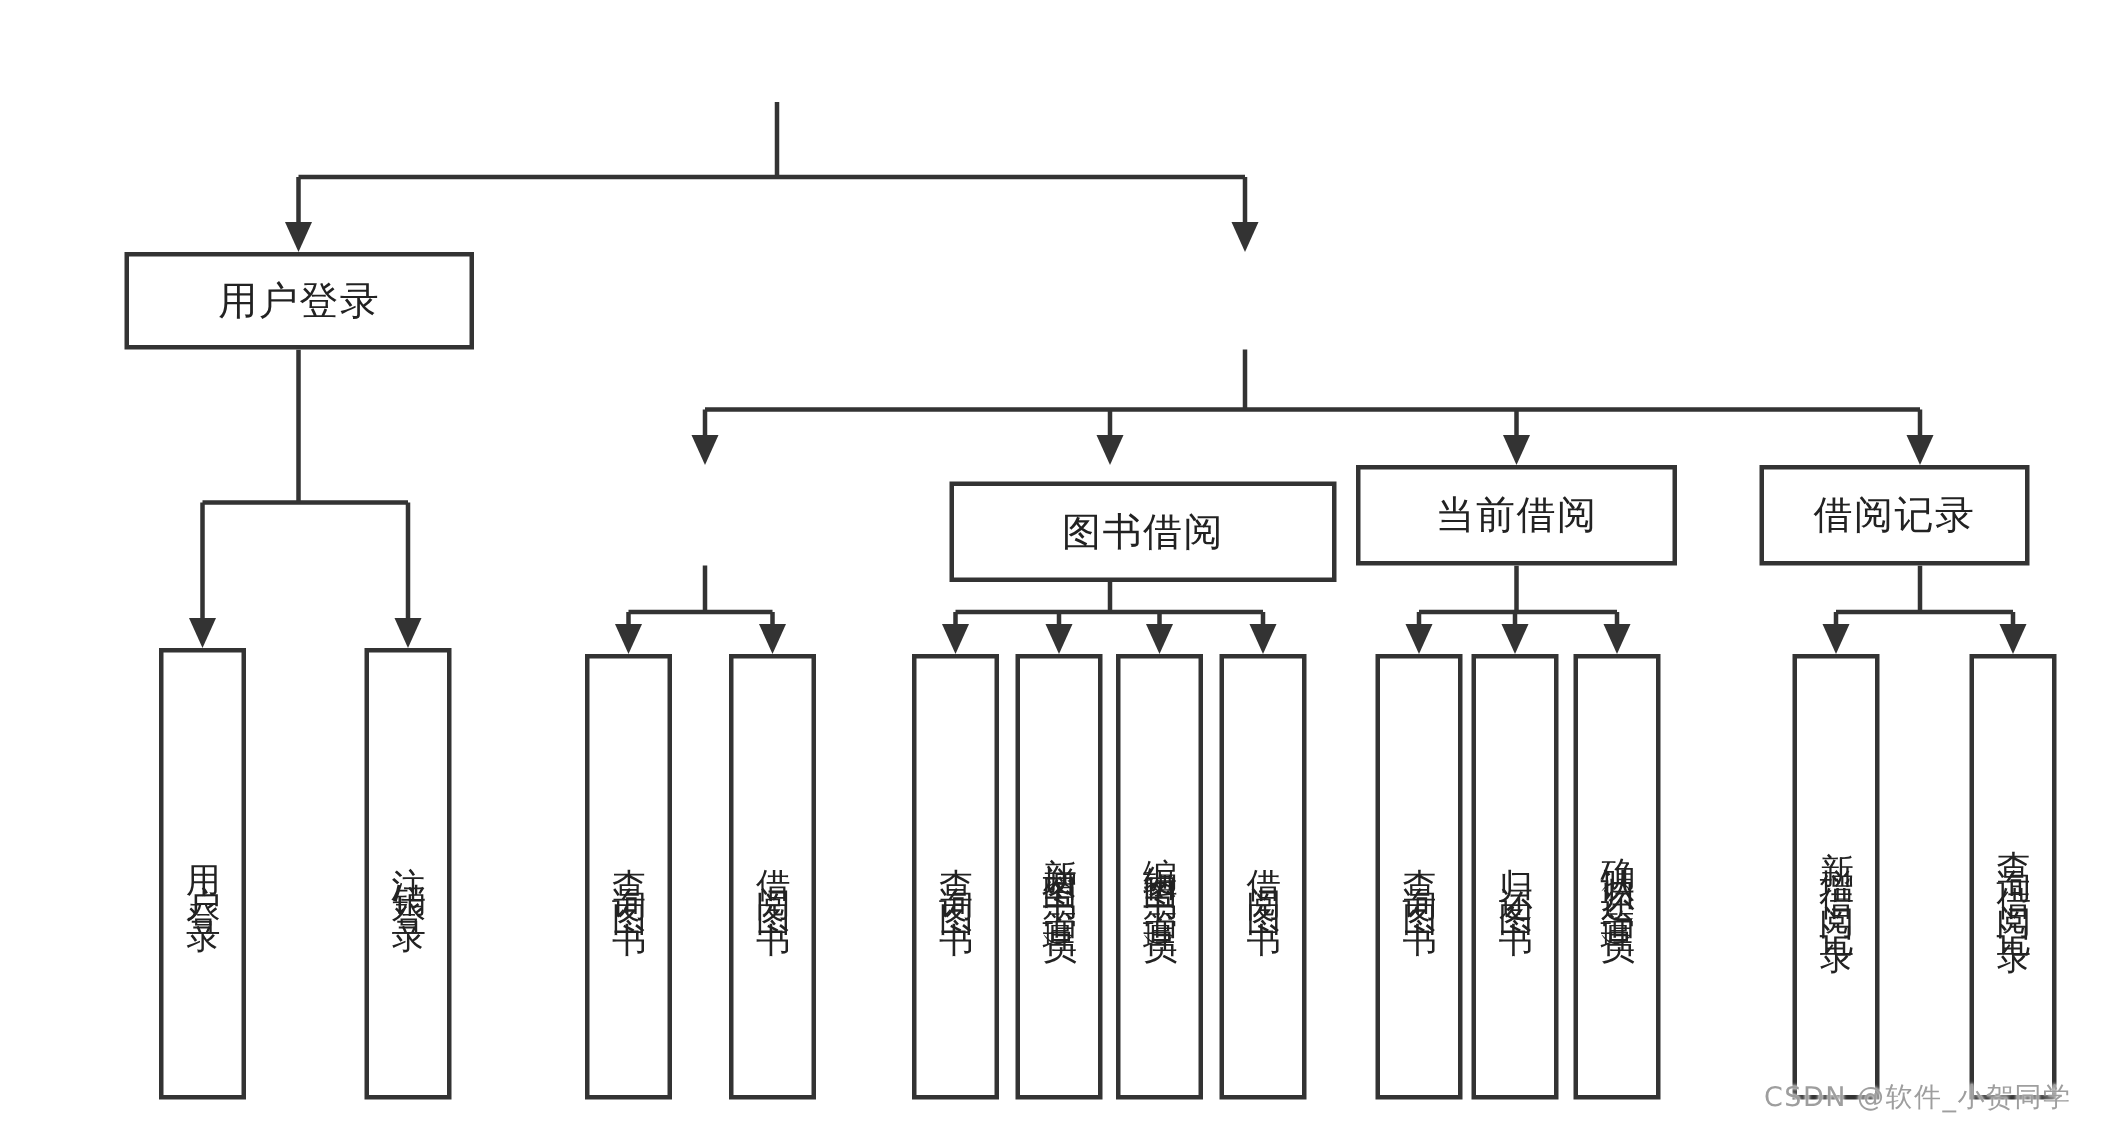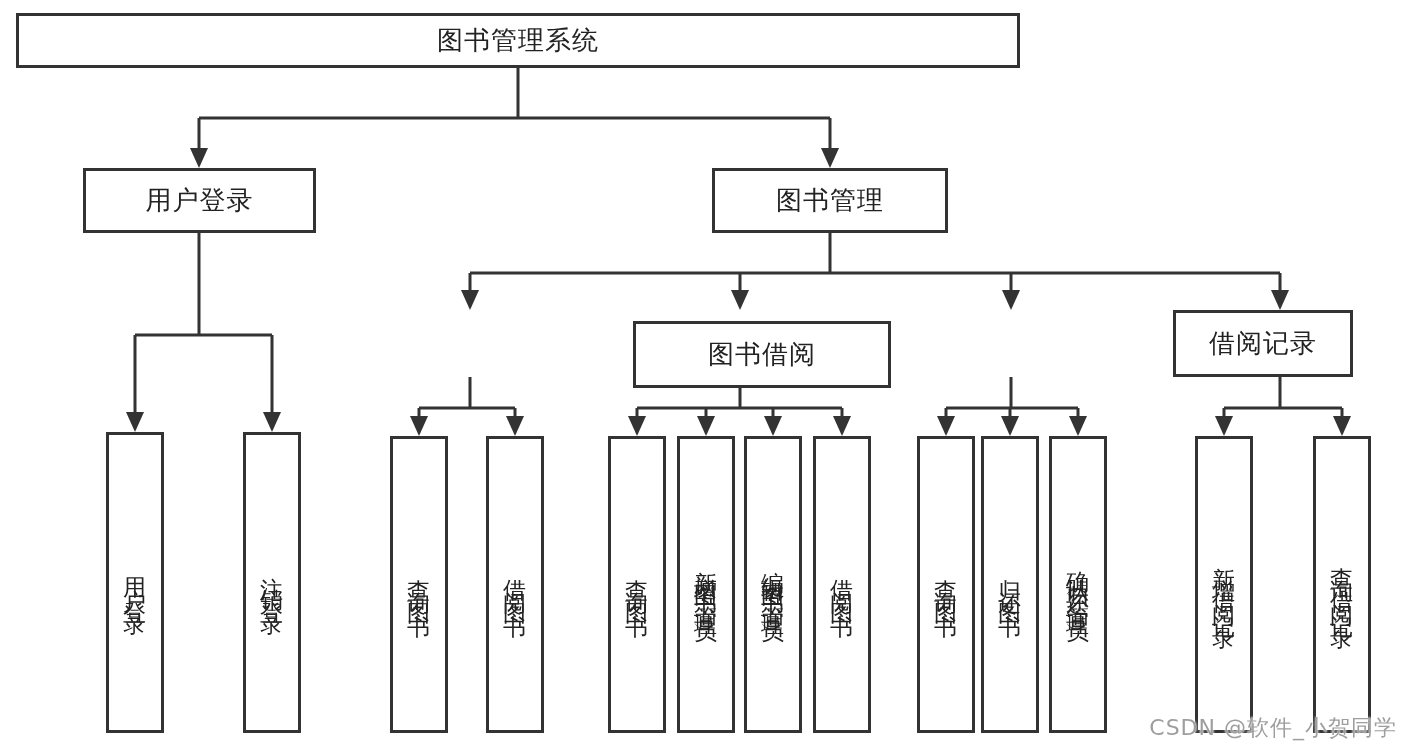--- a/index.html
+++ b/index.html
@@ -51,24 +51,24 @@
     writing-mode: vertical-lr;
     text-orientation: mixed;
     text-align: center;
     font-size: 23px;
     letter-spacing: 12px;
     line-height: 52px;
   }
   .v.tight { letter-spacing: 7px; }
   .watermark {
     position: absolute;
-    right: 8px;
+    right: 24px;
     bottom: 4px;
     z-index: 5;
-    font-size: 22px;
+    font-size: 18px;
     color: var(--watermark);
     letter-spacing: 1px;
     text-shadow: 0 0 3px #ffffff, 0 0 2px #ffffff;
     white-space: nowrap;
   }
 </style>
 </head>
 <body>
 
 <div class="canvas">
@@ -98,26 +98,25 @@
       <polygon points="764,416 782,416 773,436"></polygon>
       <polygon points="833,416 851,416 842,436"></polygon>
       <polygon points="937,416 955,416 946,436"></polygon>
       <polygon points="1001,416 1019,416 1010,436"></polygon>
       <polygon points="1069,416 1087,416 1078,436"></polygon>
       <polygon points="1215,416 1233,416 1224,436"></polygon>
       <polygon points="1333,416 1351,416 1342,436"></polygon>
     </g>
   </svg>
 
-  <div class="node h" style="left:16px; top:13px; width:1004px; height:55px;">图书管理系统</div>
 
   <div class="node h" style="left:83px; top:168px; width:233px; height:65px;">用户登录</div>
-  <div class="node h" style="left:712px; top:168px; width:236px; height:65px;">图书管理</div>
 
   <div class="node h" style="left:633px; top:321px; width:258px; height:67px;">图书借阅</div>
+  <div class="node h" style="left:904px; top:310px; width:214px; height:67px;">当前借阅</div>
   <div class="node h" style="left:1173px; top:310px; width:180px; height:67px;">借阅记录</div>
 
   <div class="node v" style="left:106px; top:432px; width:58px; height:301px;">用户登录</div>
   <div class="node v" style="left:243px; top:432px; width:58px; height:301px;">注销登录</div>
 
   <div class="node v" style="left:390px; top:436px; width:58px; height:297px;">查询图书</div>
   <div class="node v" style="left:486px; top:436px; width:58px; height:297px;">借阅图书</div>
 
   <div class="node v" style="left:608px; top:436px; width:58px; height:297px;">查询图书</div>
   <div class="node v tight" style="left:677px; top:436px; width:58px; height:297px;">新增图书（管理员）</div>

